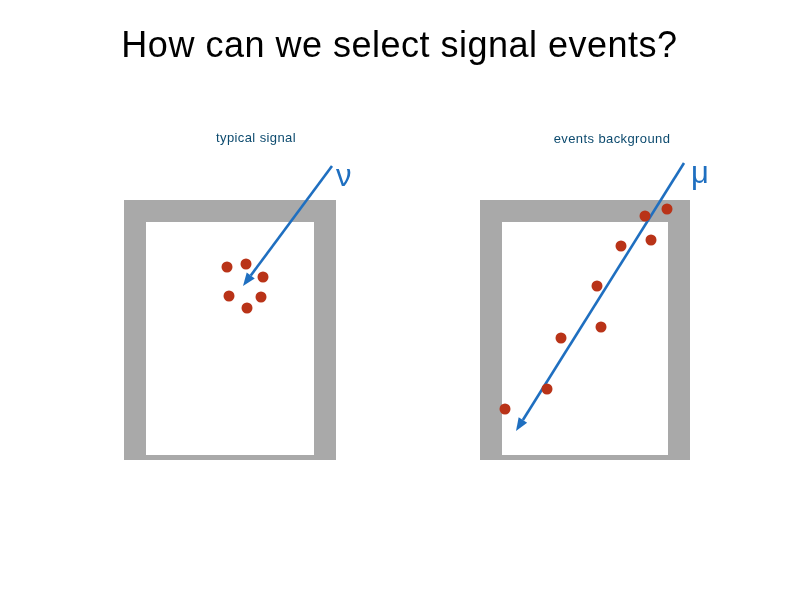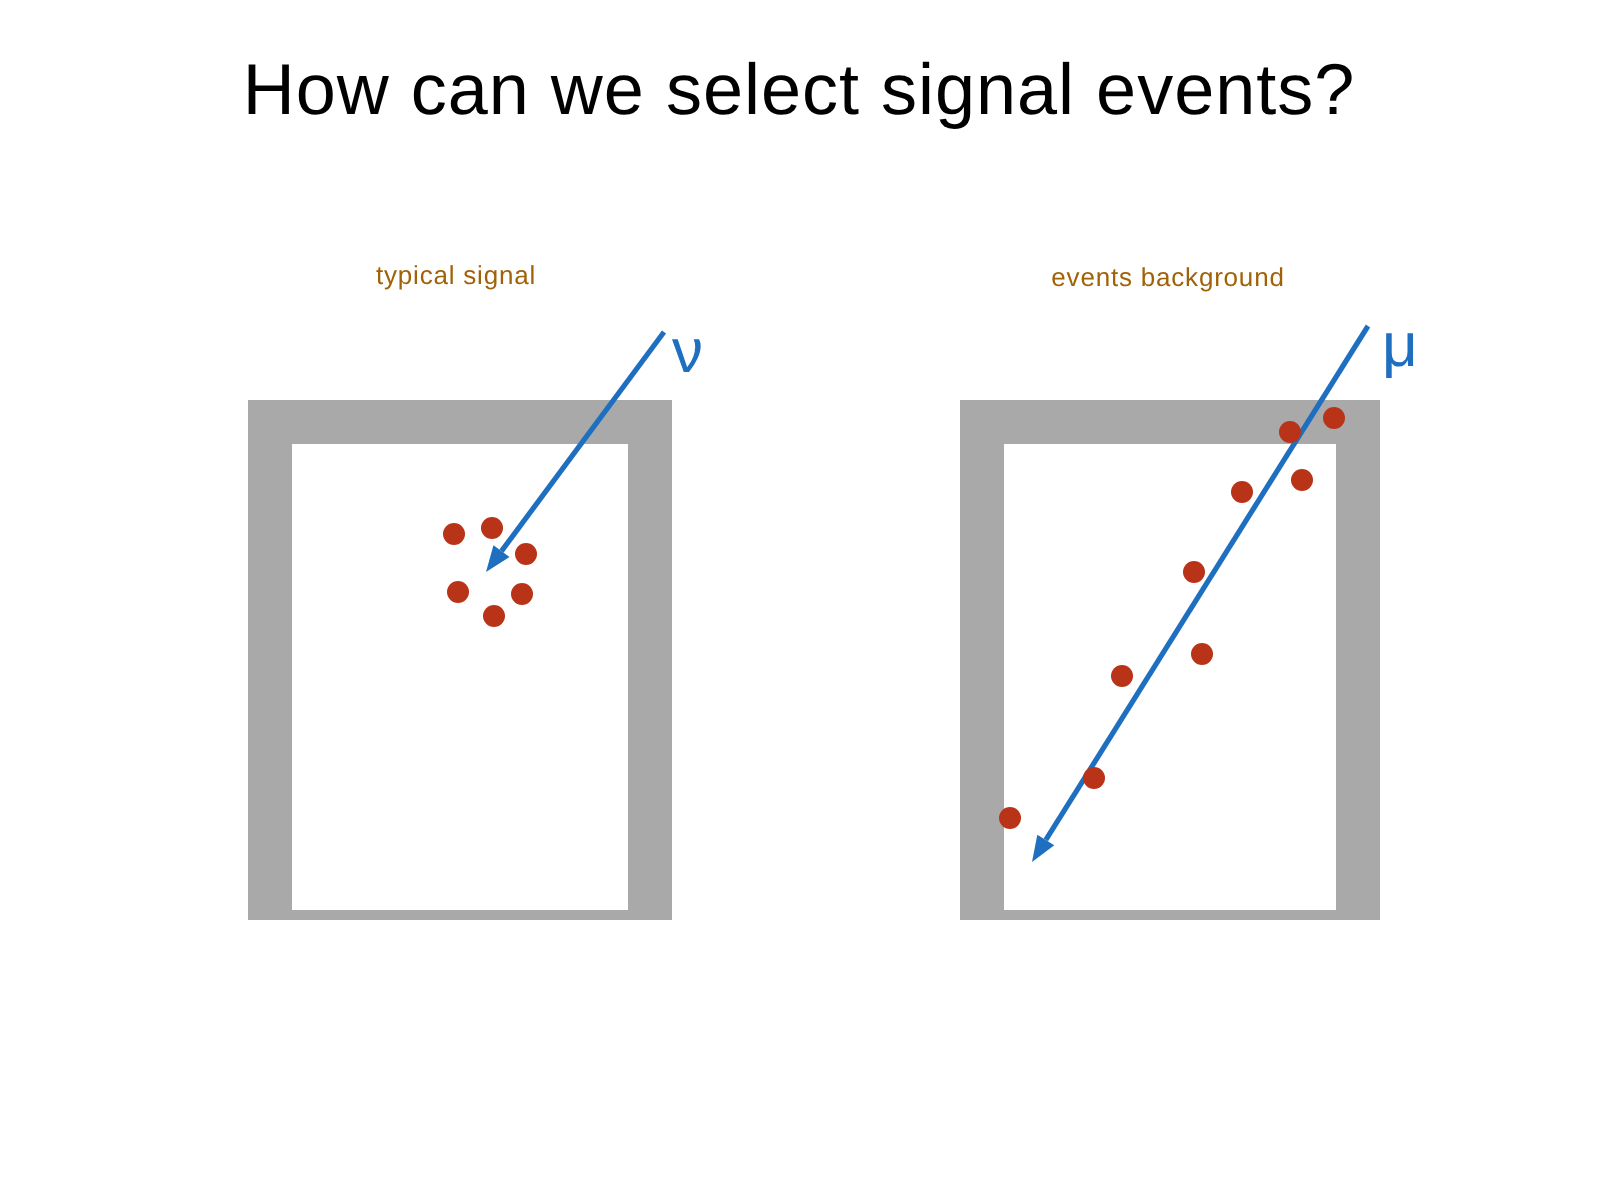--- a/index.html
+++ b/index.html
@@ -19,22 +19,23 @@
     font-size:36px;
     font-weight:400;
     letter-spacing:0.5px;
     color:#000;
   }
   .panel-label{
     position:absolute;
     transform:translateX(-50%);
     font-size:13px;
     letter-spacing:0.4px;
-    color:#a16207;
+    color:#0c4a6e;
     white-space:nowrap;
+    margin-left:28px;
   }
   .panel-label.signal{left:228px;top:130px;}
   .panel-label.background{left:584px;top:131px;}
   .detector{
     position:absolute;
     box-sizing:border-box;
     background:#ffffff;
     border:22px solid #a9a9a9;
   }
   .detector.left{left:124px;top:200px;width:212px;height:277px;}

